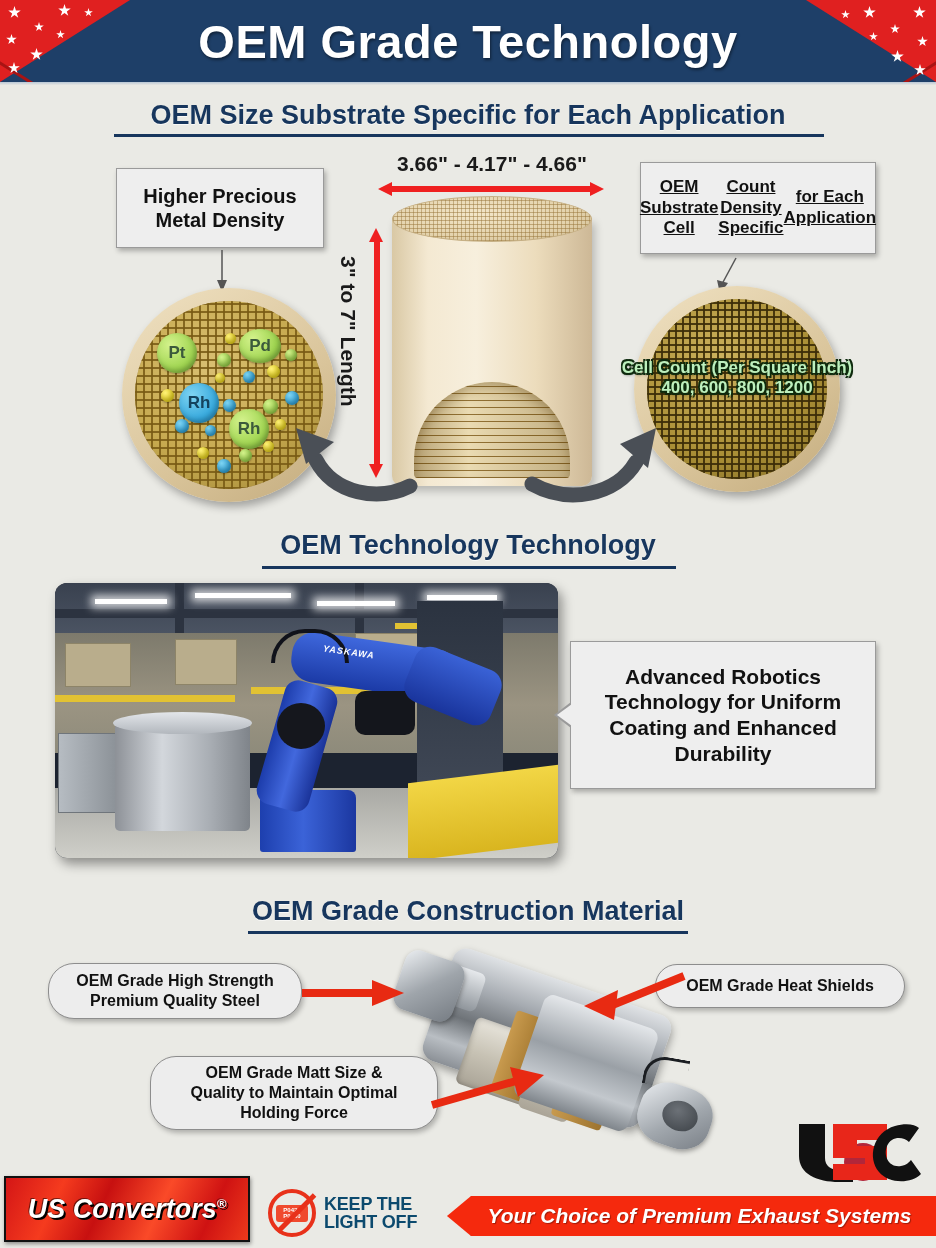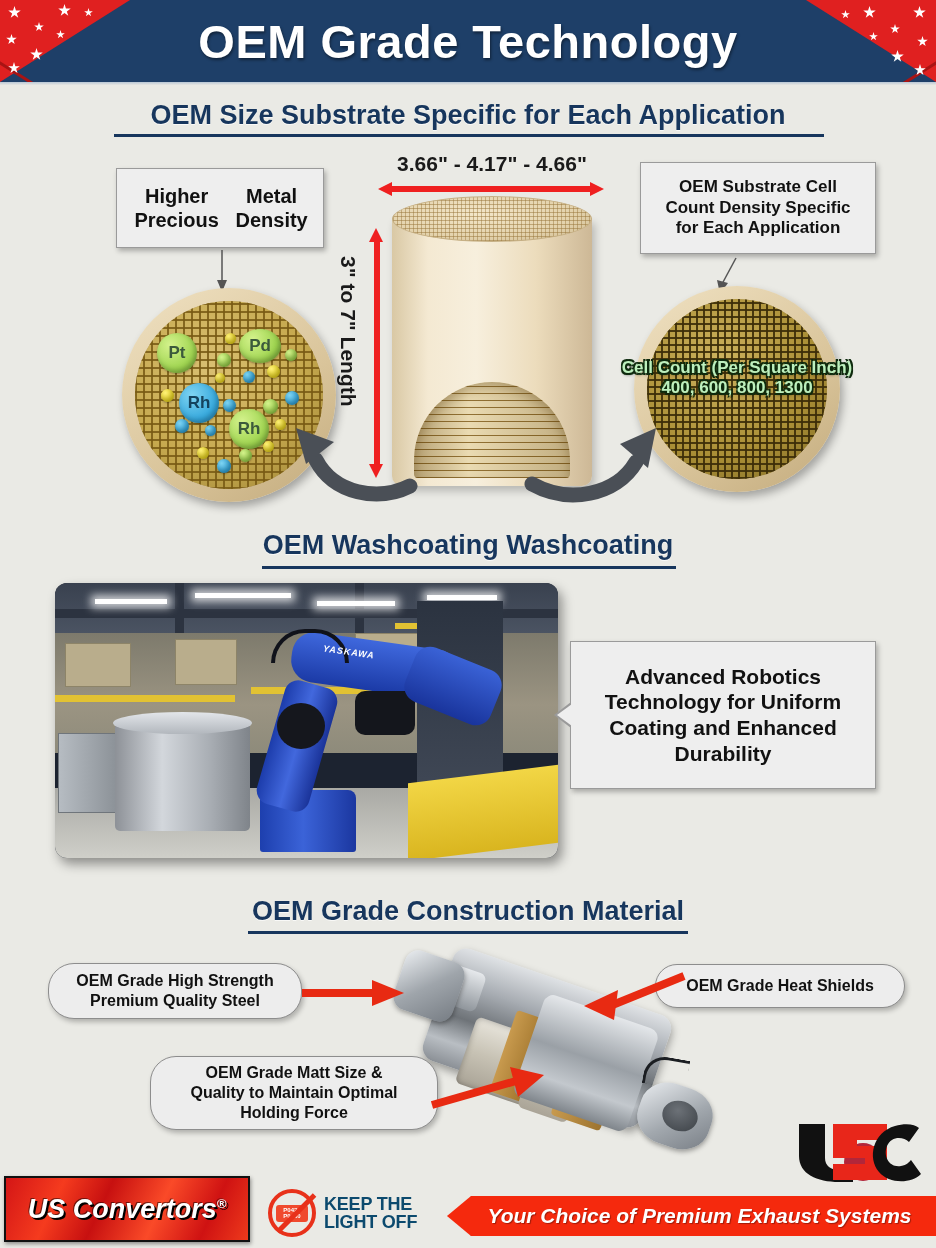--- a/index.html
+++ b/index.html
@@ -395,26 +395,26 @@
   <div class="cyl-top"></div>
 </div>
 
 <div class="varrow" style="left:370px;top:228px;height:250px;">
   <div class="tipT"></div>
   <div class="bar"></div>
   <div class="tipB"></div>
 </div>
 <div class="dim-v-label" style="left:336px;top:256px;">3" to 7" Length</div>
 
-<div class="box" style="left:116px;top:168px;width:208px;height:80px;font-size:20px;flex-direction:row;">
+<div class="box" style="left:116px;top:168px;width:208px;height:80px;font-size:20px;flex-direction:column;">
   <span>Higher Precious</span>
   <span>Metal Density</span>
 </div>
 
-<div class="box" style="left:640px;top:162px;width:236px;height:92px;font-size:17px;flex-direction:column;">
+<div class="box" style="left:640px;top:162px;width:236px;height:92px;font-size:17px;flex-direction:row;text-decoration:underline;">
   <span>OEM Substrate Cell</span>
   <span>Count Density Specific</span>
   <span>for Each Application</span>
 </div>
 
 <svg width="936" height="180" style="position:absolute;left:0;top:240px;">
   <path d="M222,10 L222,42" stroke="#555" stroke-width="1.5" fill="none"></path>
   <polygon points="217,40 227,40 222,52" fill="#555"></polygon>
   <path d="M736,18 L722,44" stroke="#555" stroke-width="1.5" fill="none"></path>
   <polygon points="717,40 728,43 720,54" fill="#555"></polygon>
@@ -446,32 +446,32 @@
     <div class="pm green" style="left:150px;top:48px;width:12px;height:12px;"></div>
   </div>
 </div>
 
 <div class="magcircle" style="left:634px;top:286px;width:206px;height:206px;">
   <div class="inner">
     <div class="grid-gold dark"></div>
   </div>
 </div>
 <div class="cellcount" style="left:600px;top:358px;width:274px;">Cell Count (Per Square Inch)</div>
-<div class="cellcount" style="left:600px;top:378px;width:274px;">400, 600, 800, 1300</div>
+<div class="cellcount" style="left:600px;top:378px;width:274px;">400, 600, 800, 1200</div>
 
 <svg class="curve-arrow" width="140" height="110" style="left:282px;top:398px;">
   <path d="M128,88 C96,104 52,96 34,62" stroke="#4a4f56" stroke-width="15" fill="none" stroke-linecap="round"></path>
   <polygon points="14,30 52,44 24,66" fill="#4a4f56"></polygon>
 </svg>
 <svg class="curve-arrow" width="150" height="110" style="left:522px;top:398px;">
   <path d="M10,86 C46,106 94,98 114,64" stroke="#4a4f56" stroke-width="15" fill="none" stroke-linecap="round"></path>
   <polygon points="134,30 126,70 98,46" fill="#4a4f56"></polygon>
 </svg>
 
-<div class="sec-title" style="top:530px;">OEM Washcoating Washcoating</div>
+<div class="sec-title" style="top:530px;">OEM Technology Technology</div>
 <div class="sec-rule" style="left:262px;top:566px;width:414px;"></div>
 
 <div class="photo">
   <div class="ceil"></div>
   <div class="beam" style="left:0;top:26px;width:100%;height:9px;"></div>
   <div class="beam" style="left:120px;top:0;width:9px;height:64px;"></div>
   <div class="beam" style="left:300px;top:0;width:9px;height:64px;"></div>
   <div class="lamp" style="left:40px;top:16px;width:72px;"></div>
   <div class="lamp" style="left:140px;top:10px;width:96px;"></div>
   <div class="lamp" style="left:262px;top:18px;width:78px;"></div>

